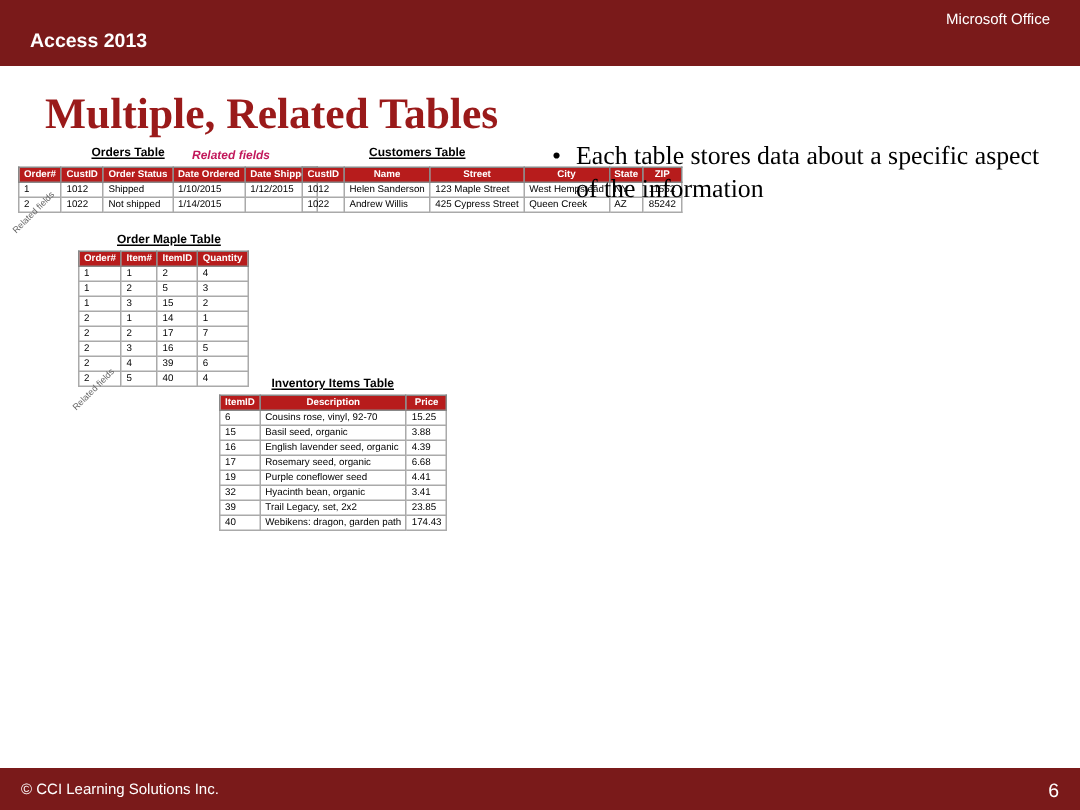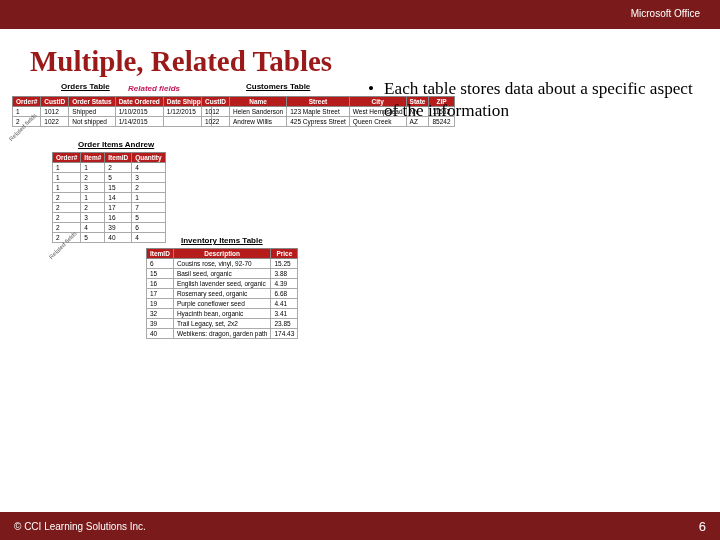--- a/index.html
+++ b/index.html
@@ -23,20 +23,21 @@
   .tbl-wrap { position: absolute; }
   .footer { position: absolute; bottom: 0; left: 0; right: 0; height: 28px; background: #7a1a1a; color: #fff; display: flex; justify-content: space-between; align-items: center; padding: 0 14px; font-size: 10px; }
   .footer .pn { font-size: 13px; }
   .side-label { position: absolute; font-size: 6px; color: #666; transform: rotate(-45deg); transform-origin: left top; }
 </style>
 </head>
 <body>
 
 <div class="header">
   <div class="header-top">Microsoft Office</div>
+  <div class="header-bottom">Access 2013</div>
 </div>
 
 <h1 class="title">Multiple, Related Tables</h1>
 
 <div class="content">
   <div class="left">
 
     <div class="tbl-wrap" style="left:55px; top:4px;">
         <div class="tbl-label u">Orders Table</div>
       </div>
@@ -102,21 +103,21 @@
               <td>AZ</td>
               <td>85242</td>
             </tr>
       </tbody>
         </table>
     </div>
 
     <div class="side-label" style="left:2px; top:60px;">Related fields</div>
 
     <div class="tbl-wrap" style="left:72px; top:62px;">
-        <div class="tbl-label u">Order Items Andrew</div>
+        <div class="tbl-label u">Order Maple Table</div>
       </div>
     <div class="tbl-wrap" style="left:46px; top:74px;">
       <table class="mini">
         <tbody>
             <tr>
               <th>Order#</th>
               <th>Item#</th>
               <th>ItemID</th>
               <th>Quantity</th>
             </tr>

